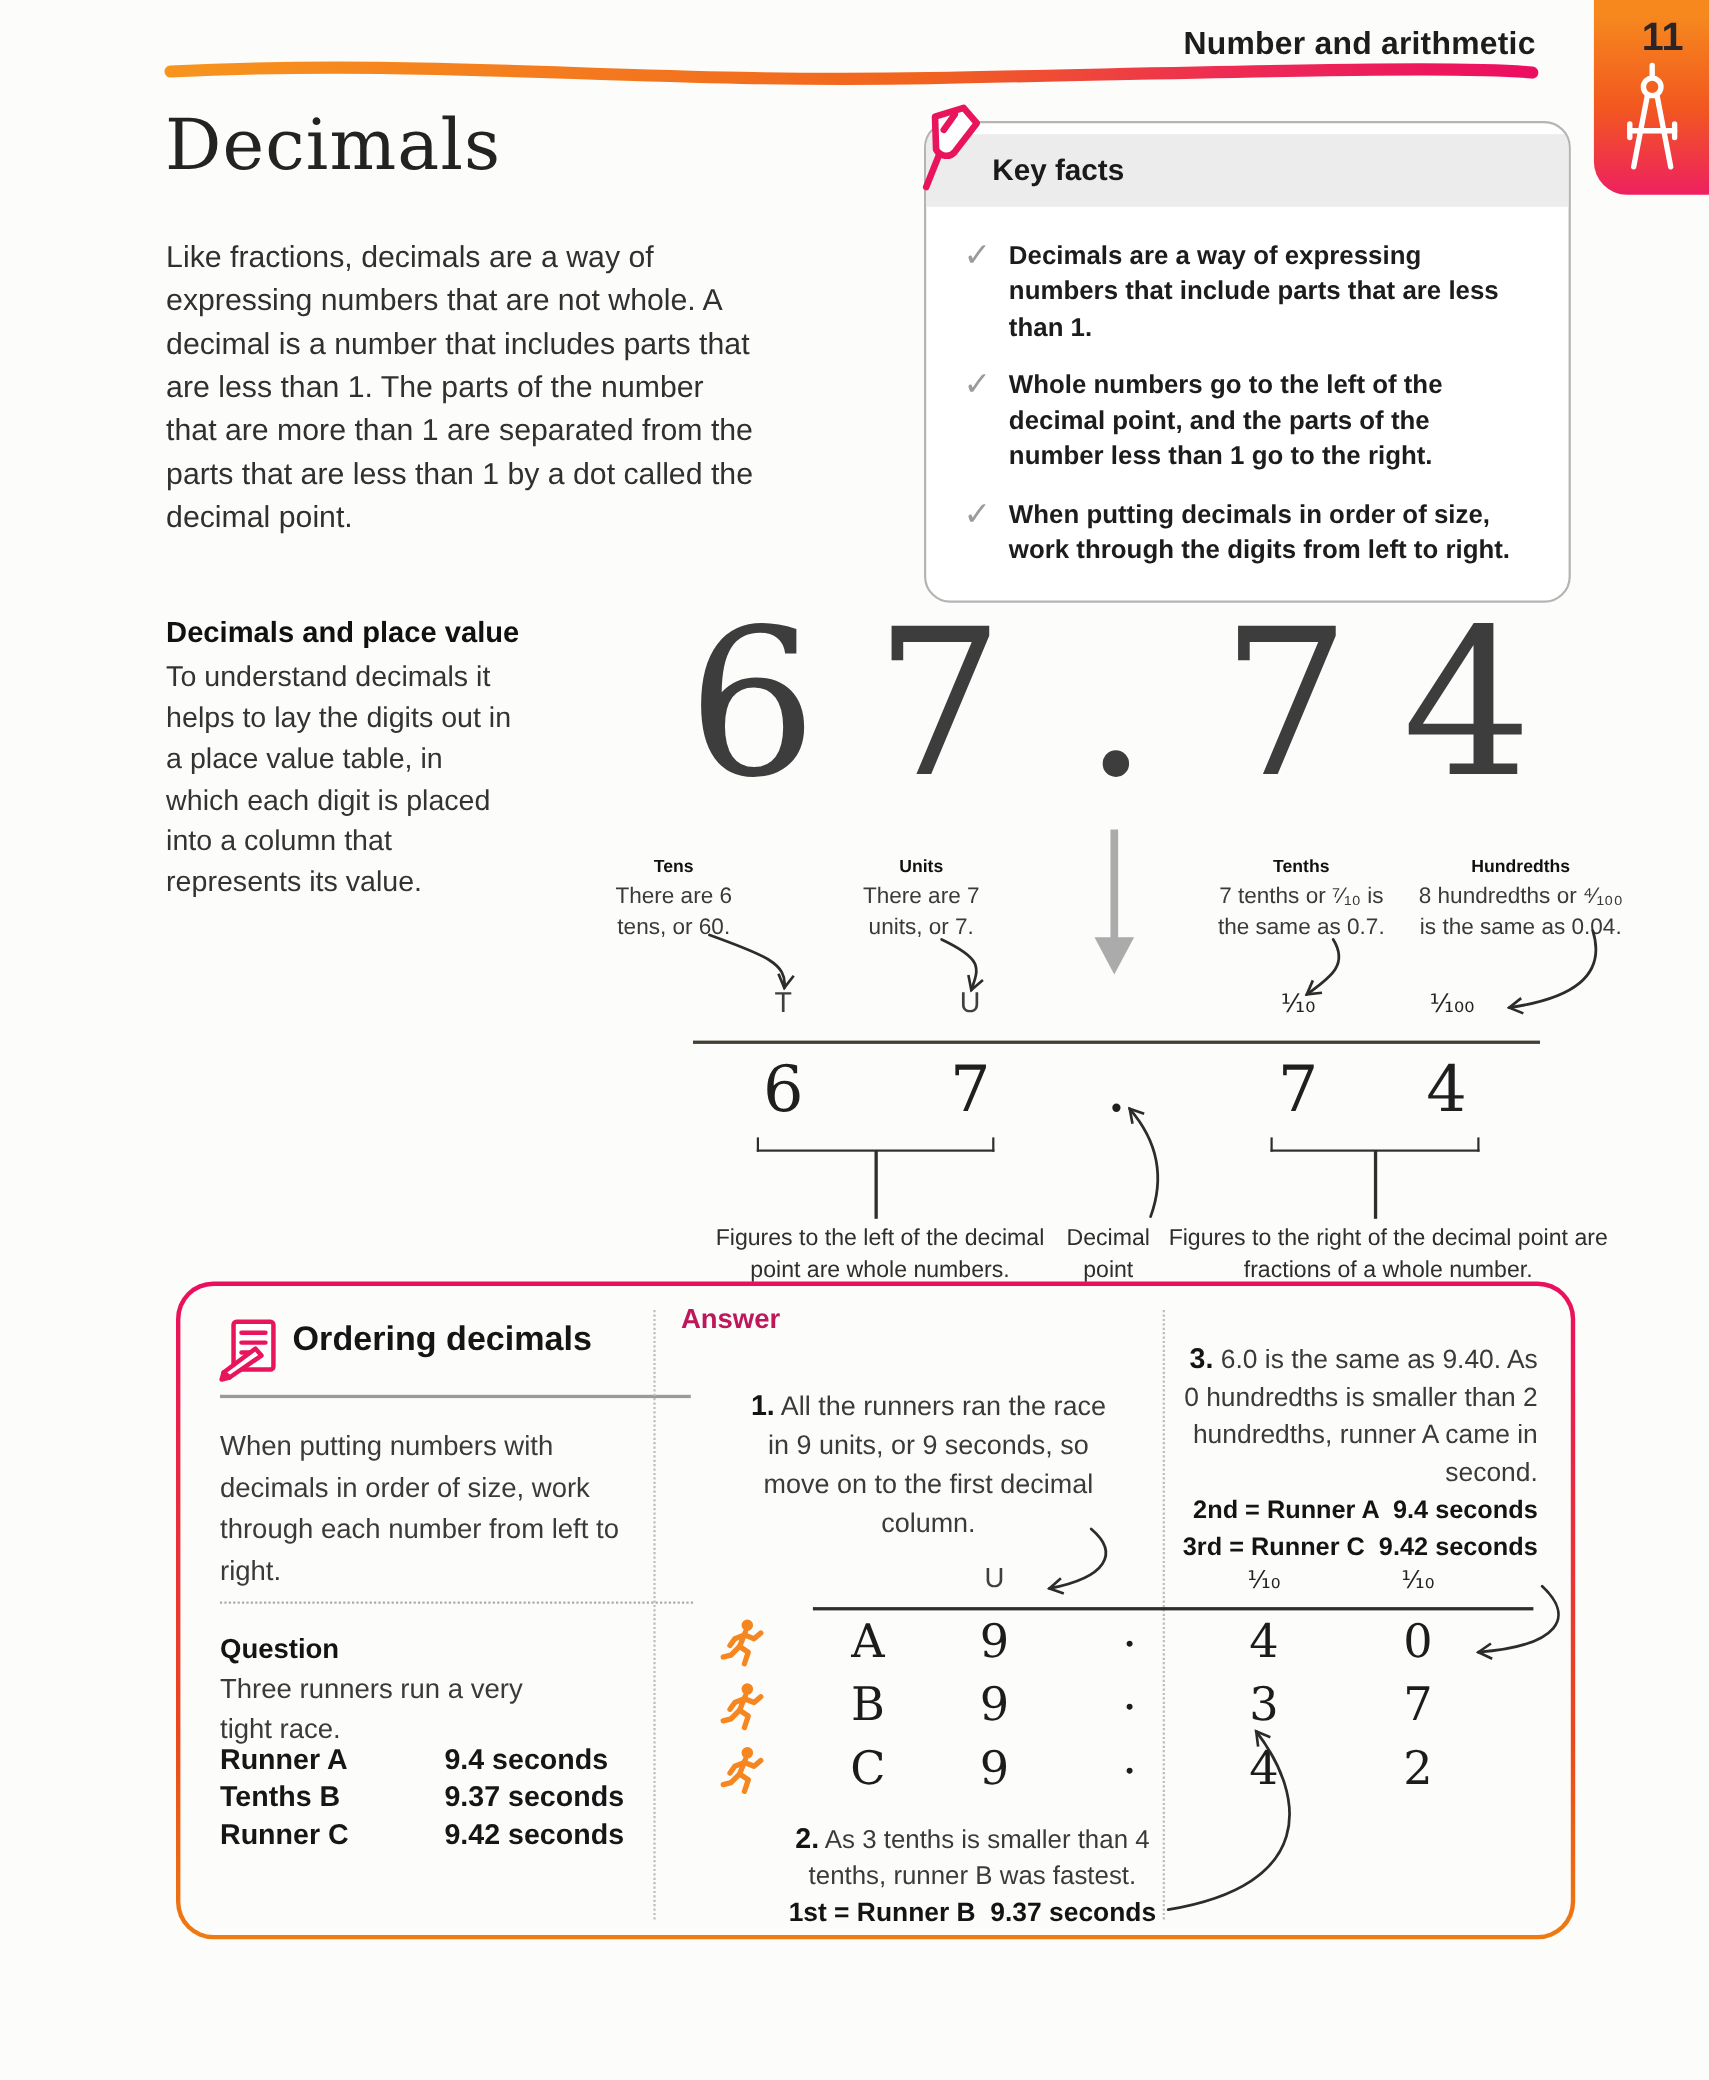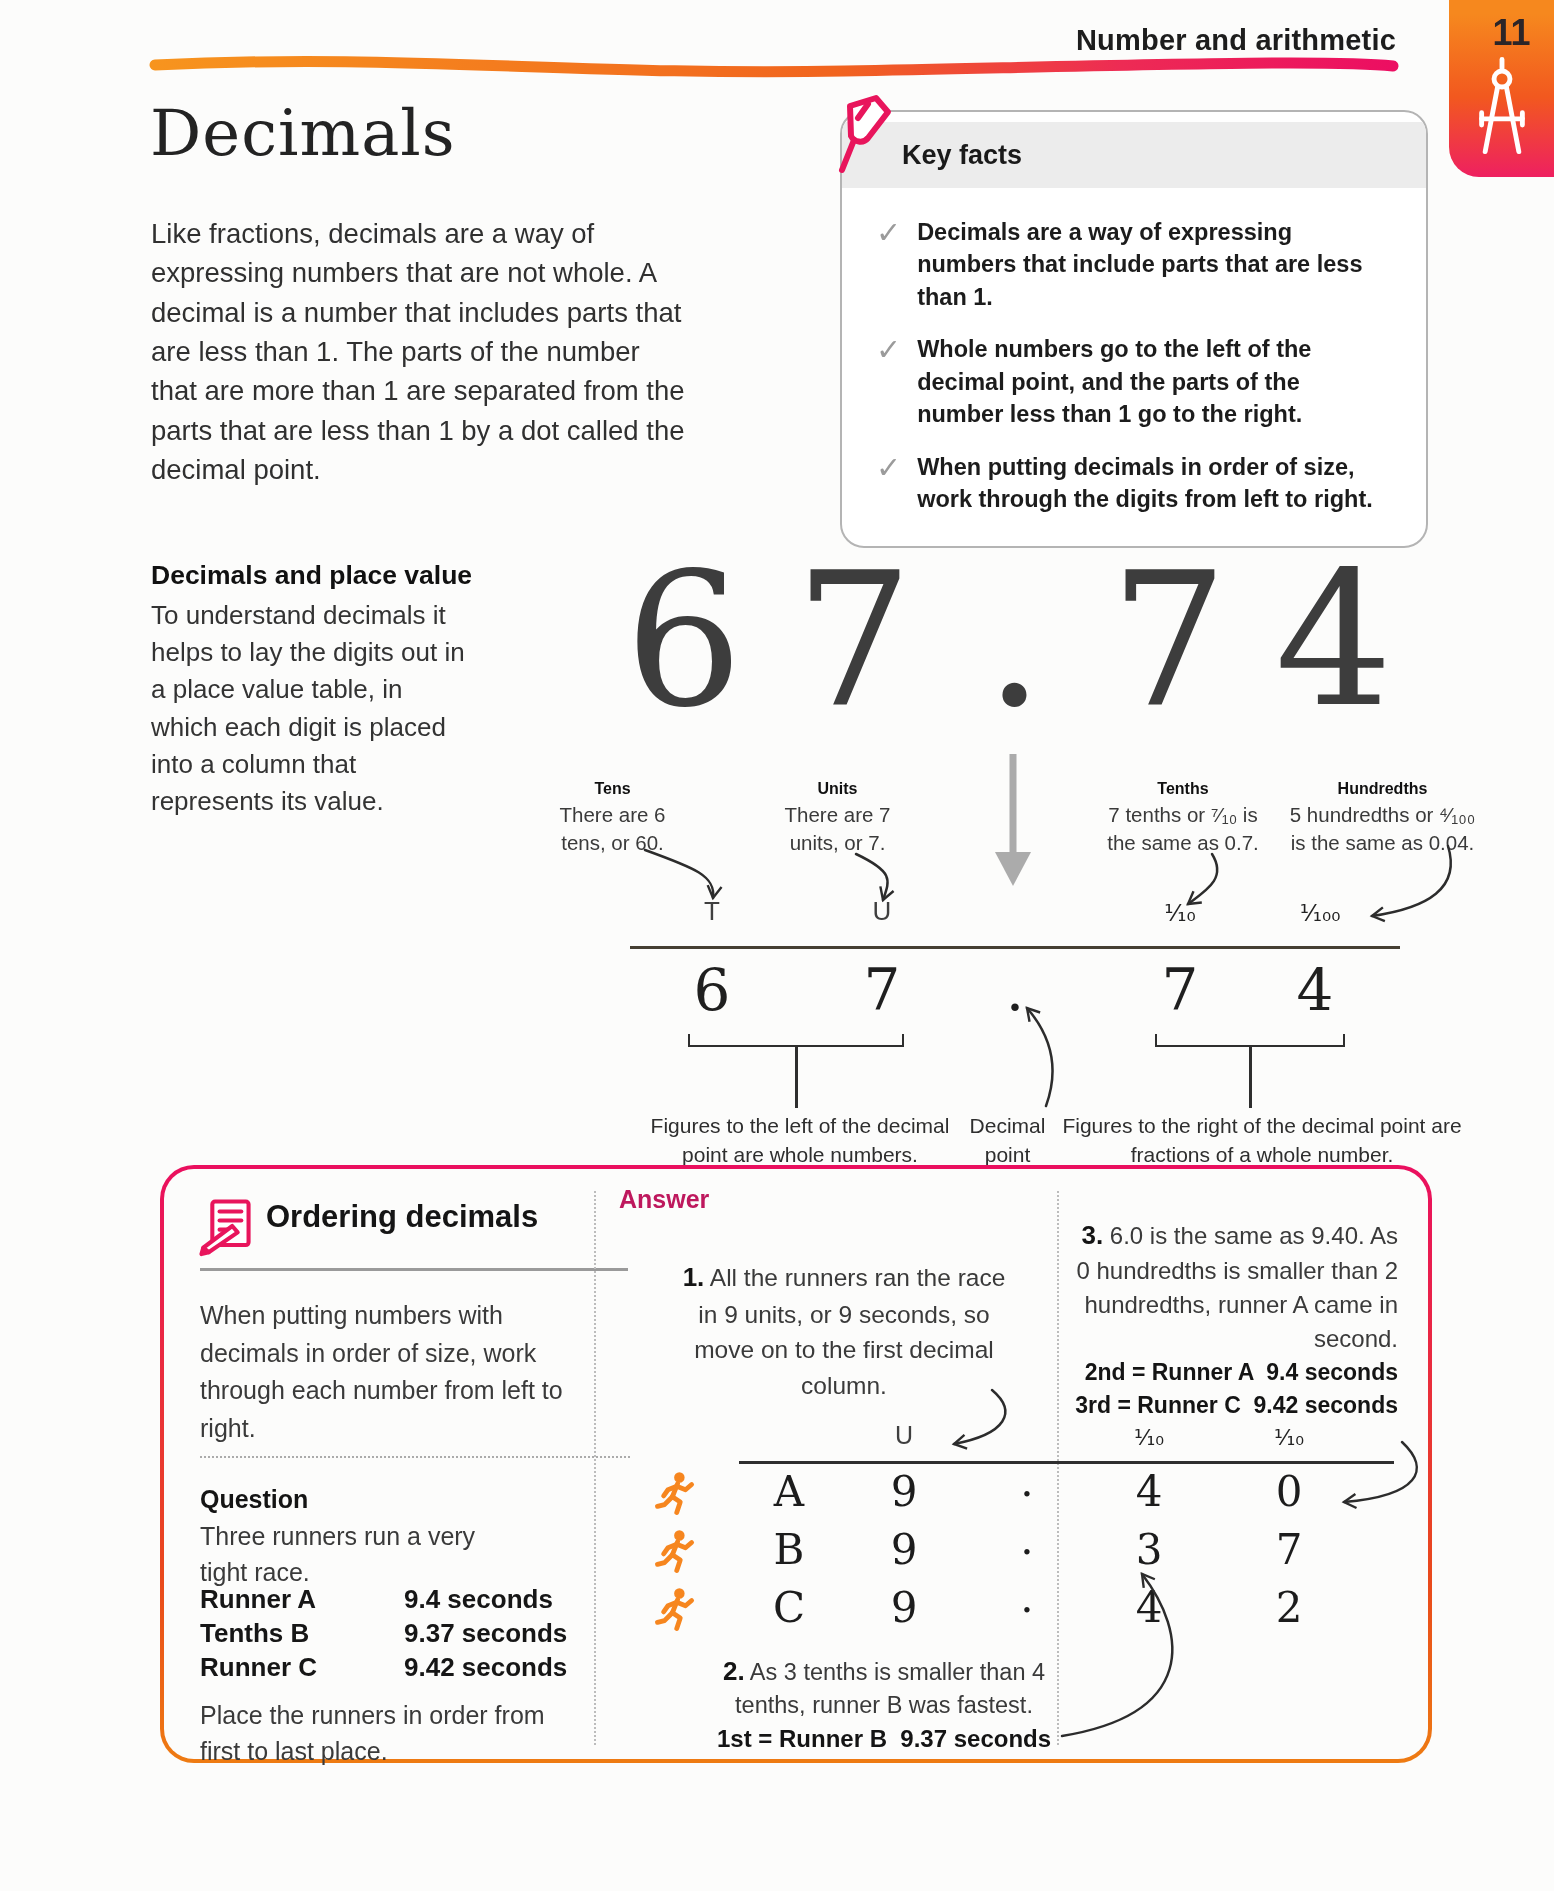--- a/index.html
+++ b/index.html
@@ -185,21 +185,21 @@
     <div class="note-line">There are 7</div>
     <div class="note-line">units, or 7.</div>
   </div>
   <div class="abs centered note-block" style="left:1068px;width:230px;">
     <div class="note-label">Tenths</div>
     <div class="note-line">7 tenths or ⁷⁄₁₀ is</div>
     <div class="note-line">the same as 0.7.</div>
   </div>
   <div class="abs centered note-block" style="left:1255px;width:255px;">
     <div class="note-label">Hundredths</div>
-    <div class="note-line">5 hundredths or ⁴⁄₁₀₀</div>
+    <div class="note-line">8 hundredths or ⁴⁄₁₀₀</div>
     <div class="note-line">is the same as 0.04.</div>
   </div>
 
   <div class="abs centered col-header" style="left:687px;width:50px;">T</div>
   <div class="abs centered col-header" style="left:857px;width:50px;">U</div>
   <div class="abs centered col-header-frac frac" style="left:1140px;width:80px;">¹⁄₁₀</div>
   <div class="abs centered col-header-frac frac" style="left:1275px;width:90px;">¹⁄₁₀₀</div>
   <div class="abs" id="pv-line"></div>
   <div class="abs centered serif pv-digit" style="left:682px;width:60px;">6</div>
   <div class="abs centered serif pv-digit" style="left:852px;width:60px;">7</div>
@@ -240,21 +240,20 @@
       </div>
       <div class="abs runner-row" style="top:449px;">
         <span class="runner-name">Tenths B</span>
         <span class="runner-time">9.37 seconds</span>
       </div>
       <div class="abs runner-row" style="top:483px;">
         <span class="runner-name">Runner C</span>
         <span class="runner-time">9.42 seconds</span>
       </div>
 
-      <div class="abs" id="question-prompt">Place the runners in order from first to last place.</div>
 
       <div class="abs vdotted" id="vdot1"></div>
       <div class="abs vdotted" id="vdot2"></div>
 
       <div class="abs" id="answer-label">Answer</div>
 
       <div class="abs" id="step1">
         <span class="step-num">1.</span>
         <span>All the runners ran the race in 9 units, or 9 seconds, so move on to the first decimal column.</span>
       </div>

